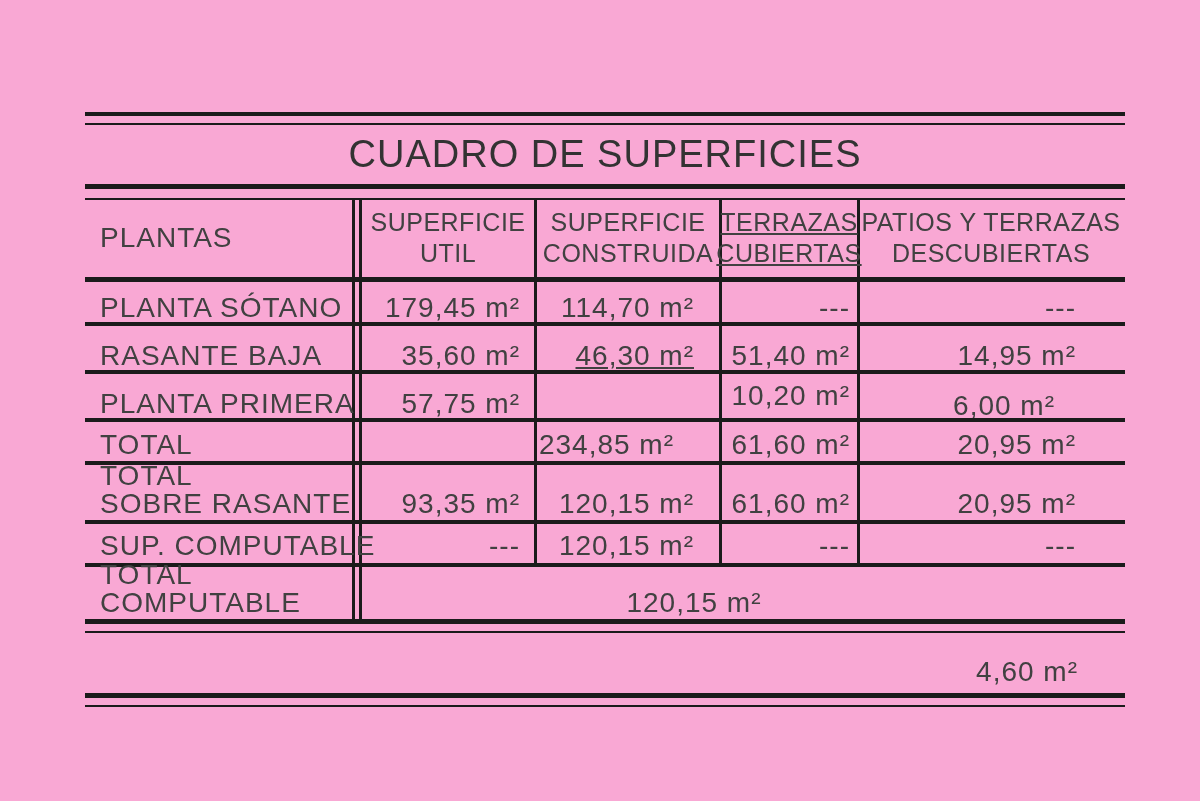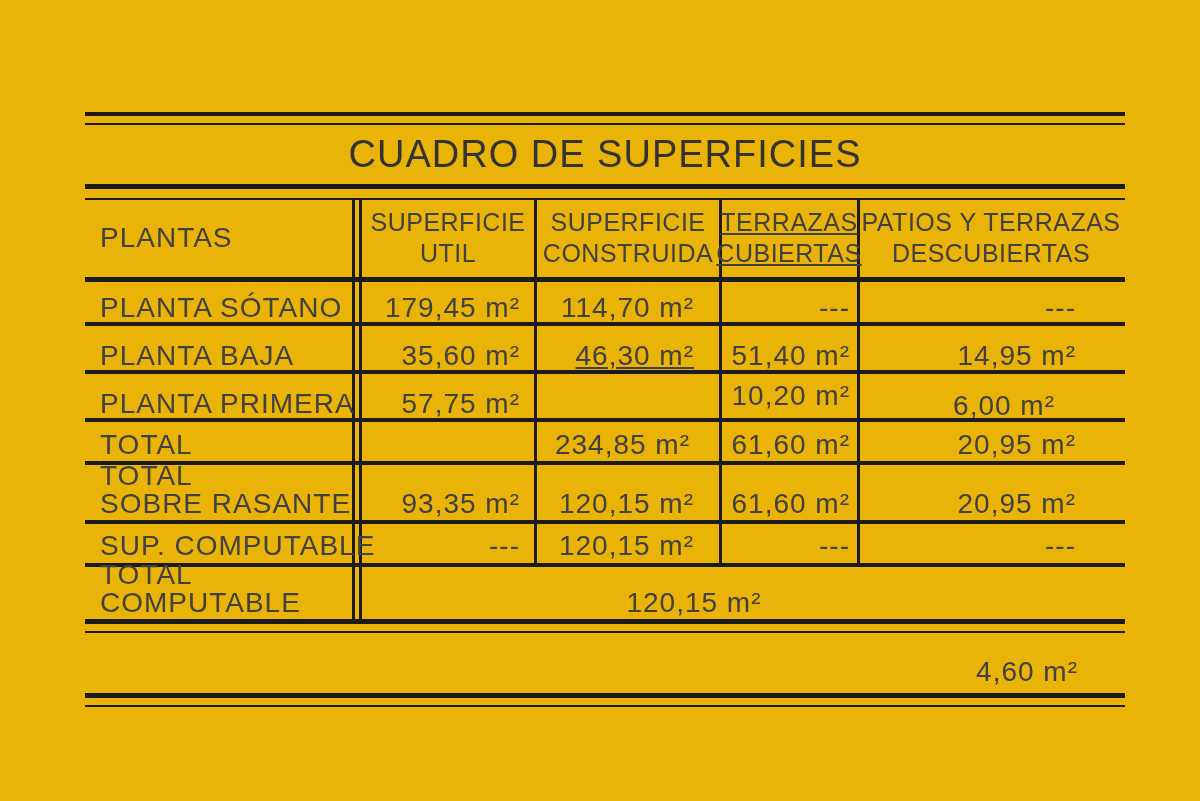--- a/index.html
+++ b/index.html
@@ -1,19 +1,19 @@
 <!DOCTYPE html>
 <html><head>
 <meta charset="utf-8">
 <style>
   html,body{margin:0;padding:0;background:#ffffff;}
   #page{
     position:relative;
     width:1200px;height:801px;
-    background:#eab308;
+    background:#f9a8d4;
     font-family:"Liberation Sans", sans-serif;
     color:#3d3d3d;
     overflow:hidden;
   }
   .hline{position:absolute;left:85px;width:1040px;background:#1b1b1b;}
   .vline{position:absolute;width:3px;background:#1b1b1b;}
   .cell{
     position:absolute;display:flex;align-items:flex-end;
     font-size:28px;letter-spacing:1px;color:#414141;
     white-space:nowrap;line-height:1.04;
@@ -72,35 +72,35 @@
   </div>
   <div class="hline" style="top:277px;height:5px;"></div>
 
   <div class="cell pb" style="left:100px;top:284px;width:250px;height:38px;">PLANTA SÓTANO</div>
   <div class="cell right pb" style="left:366px;top:284px;width:154px;height:38px;">179,45 m²</div>
   <div class="cell right pb" style="left:540px;top:284px;width:154px;height:38px;">114,70 m²</div>
   <div class="cell right pb" style="left:725px;top:284px;width:125px;height:38px;">---</div>
   <div class="cell right pb" style="left:861px;top:284px;width:215px;height:38px;">---</div>
   <div class="hline" style="top:322px;height:4px;"></div>
 
-  <div class="cell pb" style="left:100px;top:328px;width:250px;height:42px;">PLANTA BAJA</div>
+  <div class="cell pb" style="left:100px;top:328px;width:250px;height:42px;">RASANTE BAJA</div>
   <div class="cell right pb" style="left:366px;top:328px;width:154px;height:42px;">35,60 m²</div>
   <div class="cell right pb" style="left:540px;top:328px;width:154px;height:42px;text-decoration:underline;">46,30 m²</div>
   <div class="cell right pb" style="left:725px;top:328px;width:125px;height:42px;">51,40 m²</div>
   <div class="cell right pb" style="left:861px;top:328px;width:215px;height:42px;">14,95 m²</div>
   <div class="hline" style="top:370px;height:4px;"></div>
 
   <div class="cell pb" style="left:100px;top:376px;width:250px;height:42px;">PLANTA PRIMERA</div>
   <div class="cell right pb" style="left:366px;top:376px;width:154px;height:42px;">57,75 m²</div>
   <div class="cell right" style="left:725px;top:376px;width:125px;height:34px;">10,20 m²</div>
   <div class="cell right pb" style="left:840px;top:376px;width:215px;height:44px;">6,00 m²</div>
   <div class="hline" style="top:418px;height:4px;"></div>
 
   <div class="cell pb" style="left:100px;top:423px;width:250px;height:36px;">TOTAL</div>
-  <div class="cell right pb" style="left:536px;top:423px;width:154px;height:36px;">234,85 m²</div>
+  <div class="cell right pb" style="left:520px;top:423px;width:154px;height:36px;">234,85 m²</div>
   <div class="cell right pb" style="left:725px;top:423px;width:125px;height:36px;">61,60 m²</div>
   <div class="cell right pb" style="left:861px;top:423px;width:215px;height:36px;">20,95 m²</div>
   <div class="hline" style="top:461px;height:4px;"></div>
 
   <div class="cell" style="left:100px;top:464px;width:250px;height:54px;">
     <div class="twoline">
       <span>TOTAL</span>
       <span>SOBRE RASANTE</span>
     </div>
   </div>

